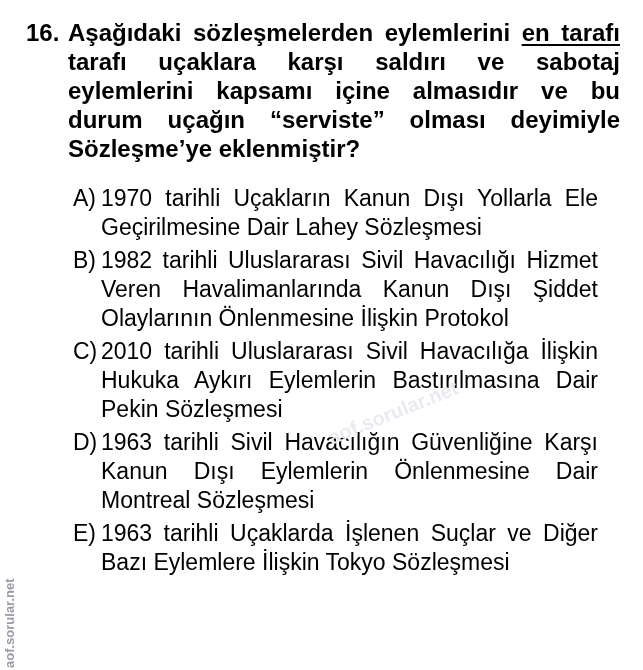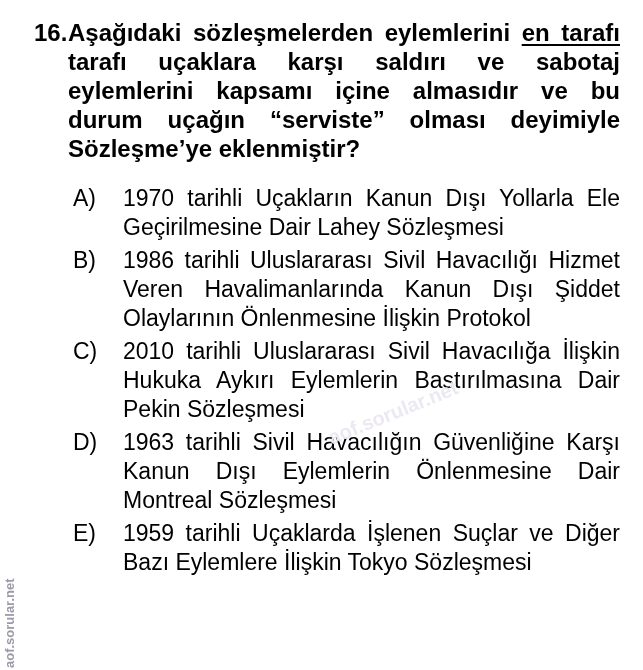--- a/index.html
+++ b/index.html
@@ -16,21 +16,21 @@
       color: #000000;
     }
     .question {
       position: absolute;
       left: 22px;
       top: 18px;
       width: 600px;
     }
     .q-number {
       position: absolute;
-      left: 12px;
+      left: 4px;
       top: 0;
       font-weight: bold;
       font-size: 24px;
       line-height: 29px;
     }
     .q-text {
       position: absolute;
       left: 46px;
       top: 0;
       width: 552px;
@@ -57,21 +57,21 @@
       margin-bottom: 4px;
     }
     .opt-letter {
       position: absolute;
       left: 0;
       top: 0;
       font-size: 23px;
       line-height: 29px;
     }
     .opt-text {
-      margin-left: 50px;
+      margin-left: 28px;
       width: 497px;
       font-size: 23px;
       line-height: 29px;
       text-align: justify;
       text-align-last: left;
     }
     .watermark-side {
       position: absolute;
       left: 2px;
       top: 668px;
@@ -103,30 +103,30 @@
   <div class="q-text"><span>Aşağıdaki sözleşmelerden eylemlerini </span><u>en tarafı</u><span> tarafı uçaklara karşı saldırı ve sabotaj eylemlerini kapsamı içine almasıdır ve bu durum uçağın “serviste” olması deyimiyle Sözleşme’ye eklenmiştir?</span></div>
 </div>
 
 <div class="options">
   <div class="option">
     <span class="opt-letter">A)</span>
     <div class="opt-text">1970 tarihli Uçakların Kanun Dışı Yollarla Ele Geçirilmesine Dair Lahey Sözleşmesi</div>
   </div>
   <div class="option">
     <span class="opt-letter">B)</span>
-    <div class="opt-text">1986 tarihli Uluslararası Sivil Havacılığı Hizmet Veren Havalimanlarında Kanun Dışı Şiddet Olaylarının Önlenmesine İlişkin Protokol</div>
+    <div class="opt-text">1982 tarihli Uluslararası Sivil Havacılığı Hizmet Veren Havalimanlarında Kanun Dışı Şiddet Olaylarının Önlenmesine İlişkin Protokol</div>
   </div>
   <div class="option">
     <span class="opt-letter">C)</span>
     <div class="opt-text">2010 tarihli Uluslararası Sivil Havacılığa İlişkin Hukuka Aykırı Eylemlerin Bastırılmasına Dair Pekin Sözleşmesi</div>
   </div>
   <div class="option">
     <span class="opt-letter">D)</span>
     <div class="opt-text">1963 tarihli Sivil Havacılığın Güvenliğine Karşı Kanun Dışı Eylemlerin Önlenmesine Dair Montreal Sözleşmesi</div>
   </div>
   <div class="option">
     <span class="opt-letter">E)</span>
-    <div class="opt-text">1959 tarihli Uçaklarda İşlenen Suçlar ve Diğer Bazı Eylemlere İlişkin Tokyo Sözleşmesi</div>
+    <div class="opt-text">1963 tarihli Uçaklarda İşlenen Suçlar ve Diğer Bazı Eylemlere İlişkin Tokyo Sözleşmesi</div>
   </div>
 </div>
 
 <div class="watermark-diag">aof.sorular.net</div>
 <div class="watermark-side">aof.sorular.net</div>
 
 </body></html>

